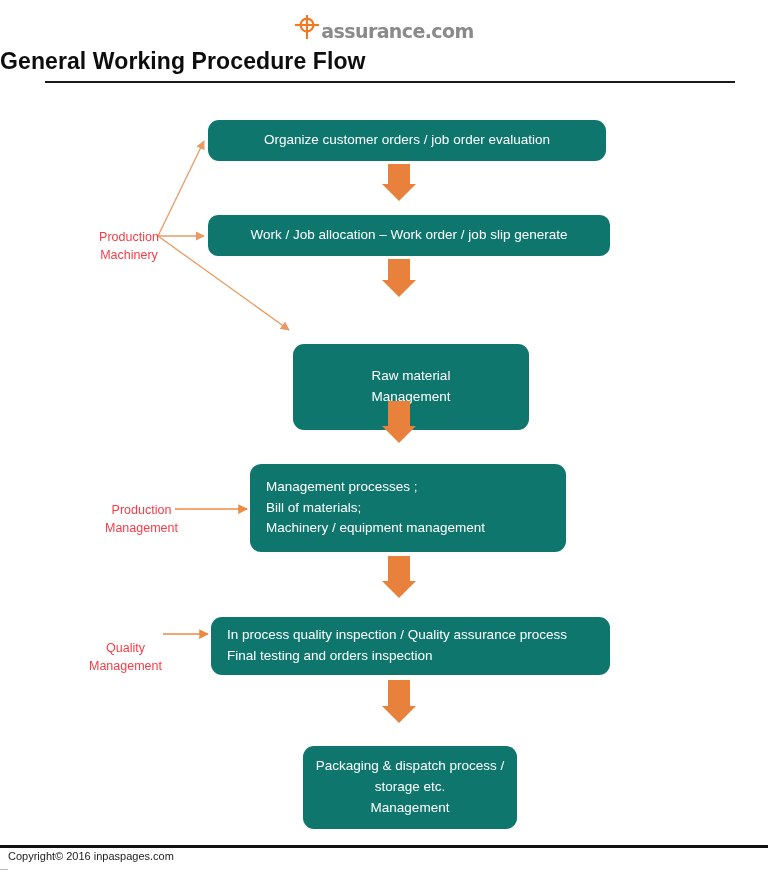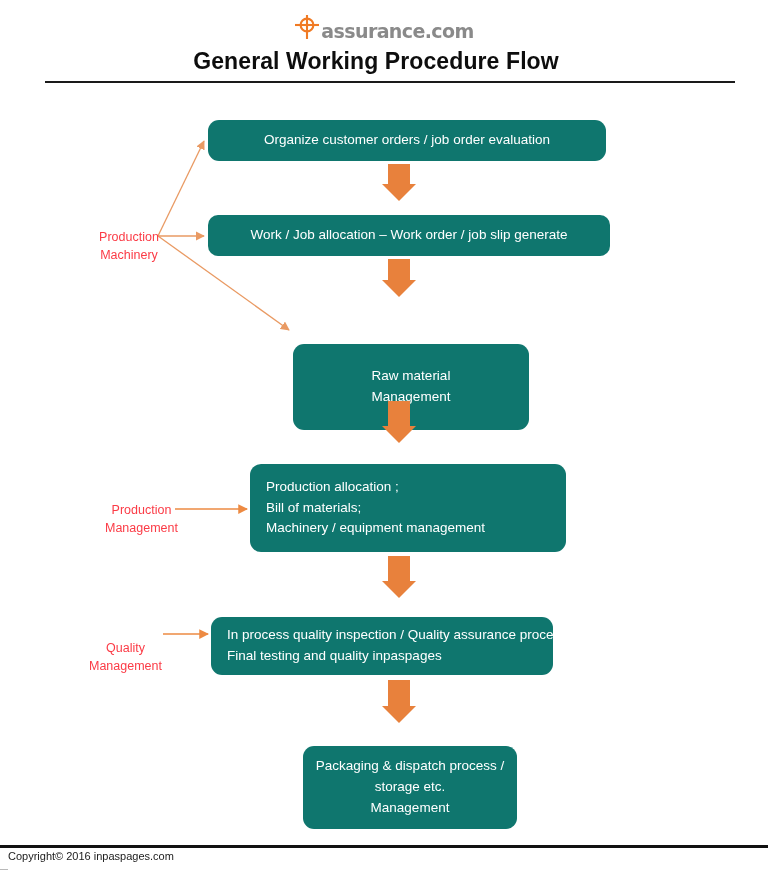--- a/index.html
+++ b/index.html
@@ -41,21 +41,21 @@
     line-height: 1;
     position: relative;
     top: 4px;
   }
 
   .page-title {
     position: absolute;
     left: 0;
     top: 48px;
     width: 752px;
-    text-align: center;
+    text-align: left;
     font-size: 23px;
     font-weight: bold;
     color: #0d0d0d;
     letter-spacing: 0.1px;
   }
   .title-rule {
     position: absolute;
     left: 45px;
     top: 81px;
     width: 690px;
@@ -77,21 +77,21 @@
     justify-content: center;
   }
   .flow-box.center { align-items: center; text-align: center; }
   .flow-box.left   { align-items: flex-start; text-align: left; padding-left: 16px; }
   .flow-box .ln { display: block; white-space: pre; }
 
   #box-orders     { left: 208px; top: 120px; width: 398px; height: 41px; }
   #box-allocation { left: 208px; top: 215px; width: 402px; height: 41px; border-radius: 10px; }
   #box-rawmat     { left: 293px; top: 296px; width: 236px; height: 86px; margin-top: 48px; }
   #box-production { left: 250px; top: 464px; width: 316px; height: 88px; }
-  #box-quality    { left: 211px; top: 617px; width: 342px; height: 58px; }
+  #box-quality    { left: 211px; top: 617px; width: 399px; height: 58px; }
   #box-packaging  { left: 293px; top: 746px; width: 214px; height: 83px; margin-left: 10px; }
 
   
   .down-arrow {
     position: absolute;
     width: 34px;
   }
   .down-arrow .shaft {
     width: 22px;
     margin: 0 auto;
@@ -235,33 +235,33 @@
   <span class="ln">Raw material</span>
   <span class="ln">Management</span>
 </div>
 
 <div class="down-arrow" id="arrow-3">
   <div class="shaft"></div>
   <div class="head"></div>
 </div>
 
 <div class="flow-box left" id="box-production">
-  <span class="ln">Production allocation ;</span>
+  <span class="ln">Management processes ;</span>
   <span class="ln">Bill of materials;</span>
   <span class="ln">Machinery / equipment management</span>
 </div>
 
 <div class="down-arrow" id="arrow-4">
   <div class="shaft"></div>
   <div class="head"></div>
 </div>
 
 <div class="flow-box left" id="box-quality">
   <span class="ln">In process quality inspection / Quality assurance process</span>
-  <span class="ln">Final testing and quality inpaspages</span>
+  <span class="ln">Final testing and orders inspection</span>
 </div>
 
 <div class="down-arrow" id="arrow-5">
   <div class="shaft"></div>
   <div class="head"></div>
 </div>
 
 <div class="flow-box center" id="box-packaging">
   <span class="ln">Packaging &amp; dispatch process /</span>
   <span class="ln">storage etc.</span>

